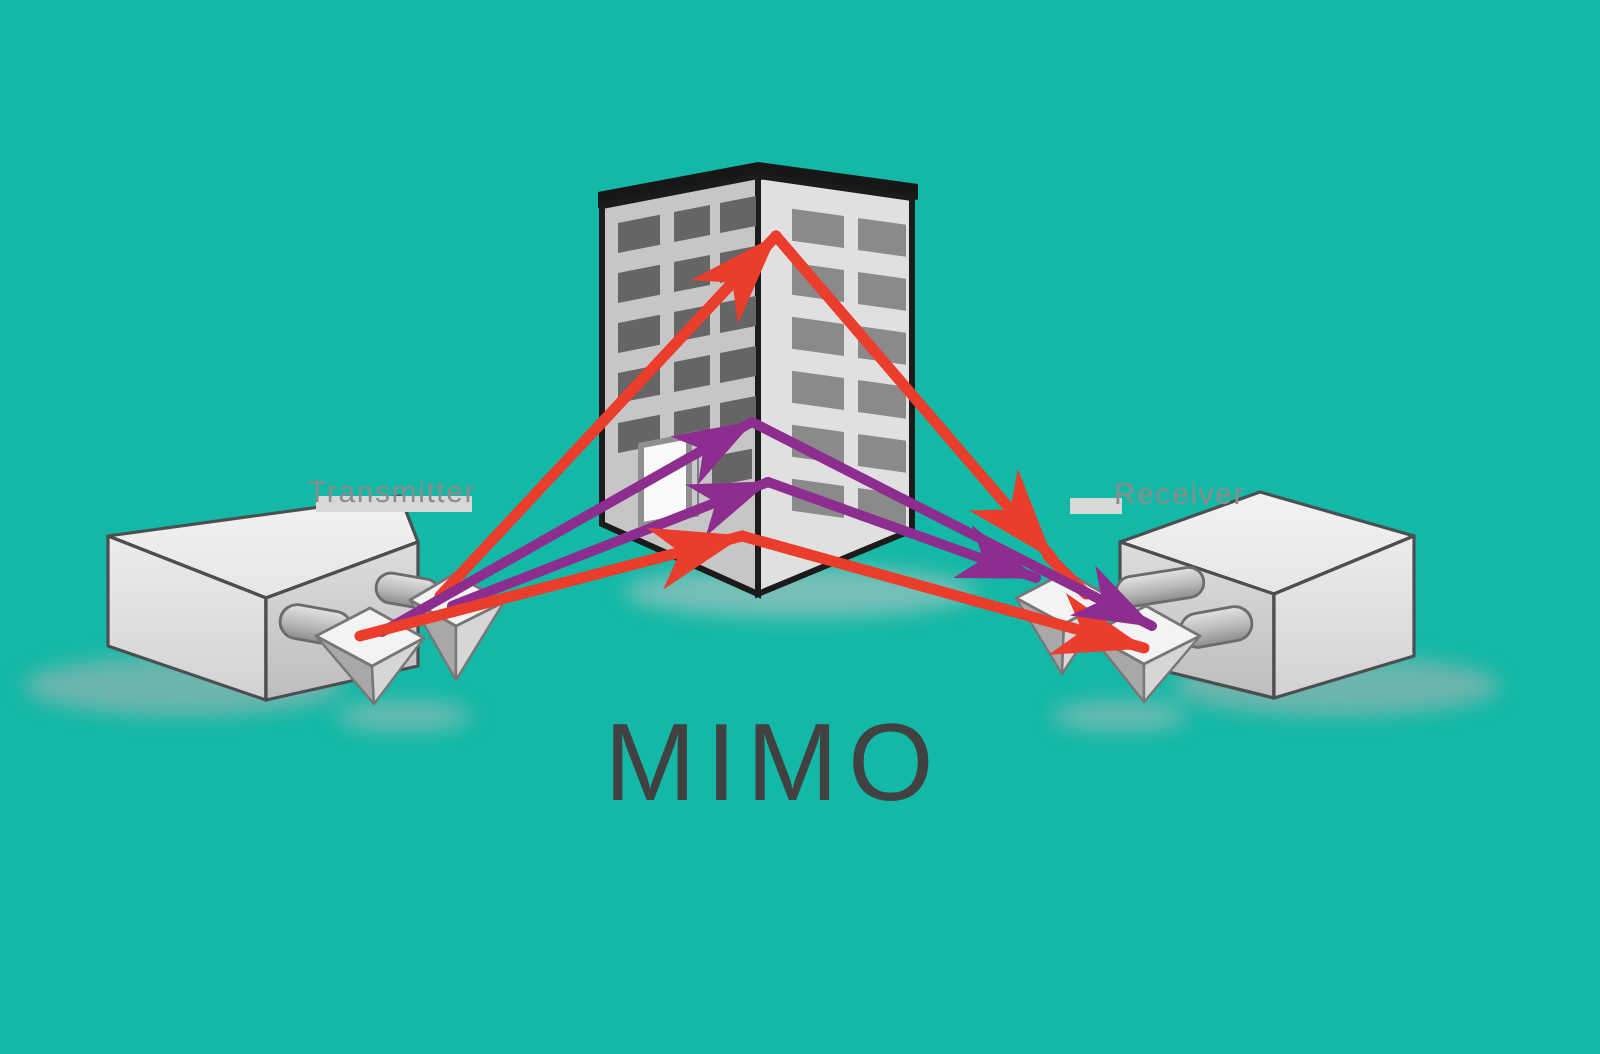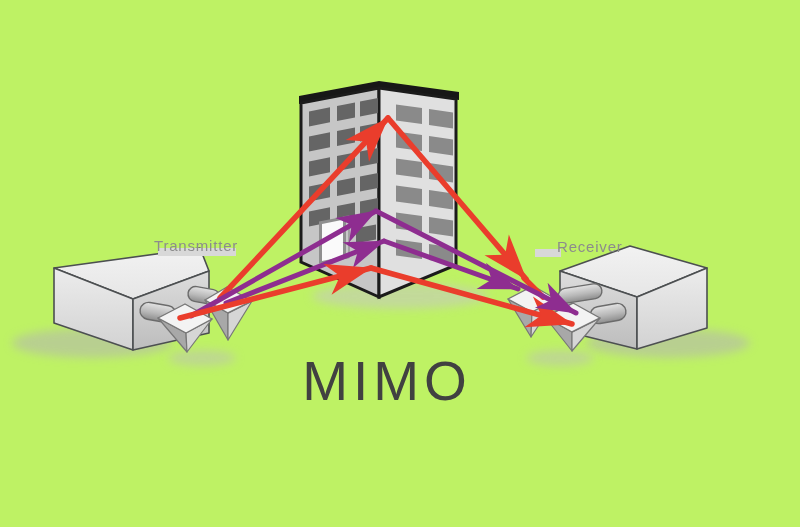--- a/index.html
+++ b/index.html
@@ -2,21 +2,21 @@
 <html style="--signal-red: #ea3d2c; --signal-purple: #8e2d90; --title-color: #414141; --label-color: #8c8c8c;"><head>
 <meta charset="utf-8">
 <style>
   :root{
     --signal-red:#ea3d2c;
     --signal-purple:#8e2d90;
     --title-color:#414141;
     --label-color:#8c8c8c;
   }
   html,body{margin:0;padding:0;background:#ffffff;}
-  .stage{position:relative;width:800px;height:527px;background:#bef264;overflow:hidden;
+  .stage{position:relative;width:800px;height:527px;background:#14b8a6;overflow:hidden;
          font-family:"Liberation Sans","DejaVu Sans",sans-serif;}
   svg{position:absolute;left:0;top:0;}
   .sig-red{stroke:var(--signal-red);stroke-width:5.5;fill:none;stroke-linecap:round;}
   .sig-pur{stroke:var(--signal-purple);stroke-width:5;fill:none;stroke-linecap:round;}
   .head-red{fill:var(--signal-red);stroke:none;}
   .head-pur{fill:var(--signal-purple);stroke:none;}
   .bface{stroke:#1b1b1b;stroke-width:3;stroke-linejoin:miter;}
   .win-l{fill:#656565;}
   .win-r{fill:#8a8a8a;}
   .boxface{stroke:#4c4f51;stroke-width:1.6;stroke-linejoin:round;}

